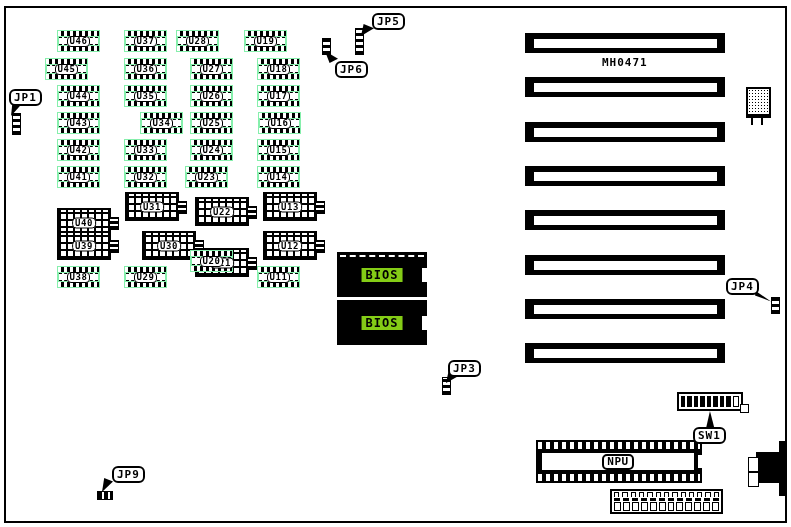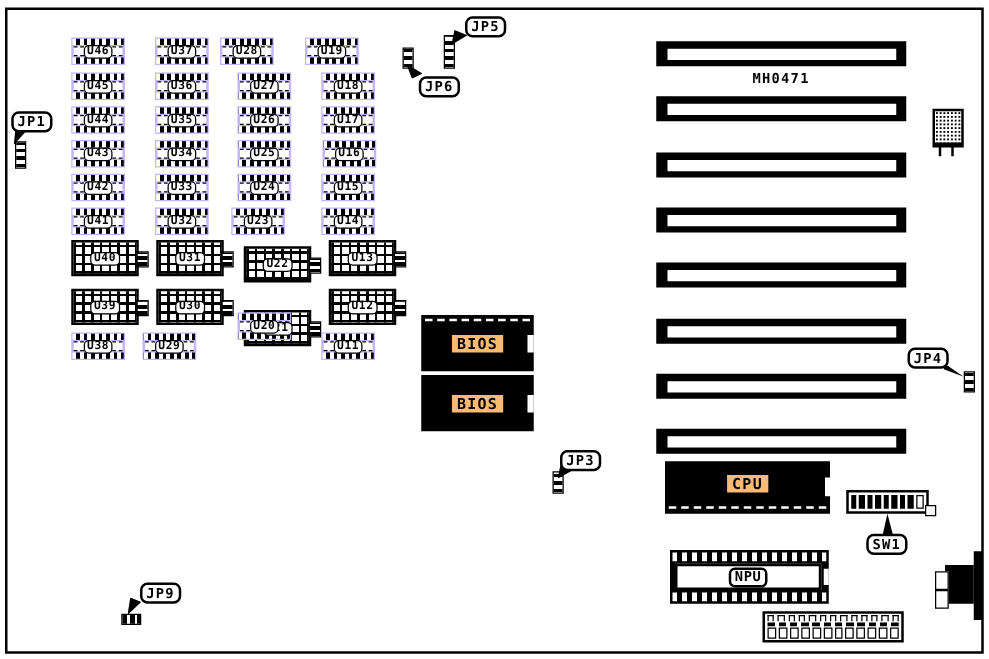--- a/index.html
+++ b/index.html
@@ -1,21 +1,21 @@
 <!DOCTYPE html>
 <html><head>
 <meta charset="utf-8">
 <style>
   html,body{margin:0;padding:0;background:#fff;}
   #stage{position:relative;width:791px;height:527px;background:#fff;
          font-family:"DejaVu Sans Mono",monospace;color:#000;overflow:hidden;}
   
   #board{position:absolute;left:4px;top:6px;width:779px;height:513px;border:2px solid #000;}
   
-  .chip-s{position:absolute;width:43px;height:22px;background:#c4b5fd;}
+  .chip-s{position:absolute;width:43px;height:22px;background:#86efac;}
   .chip-s::before,.chip-s::after{content:"";position:absolute;left:1px;right:1px;height:5px;
       background:repeating-linear-gradient(90deg,#fff 0 3px,#000 3px 6px);}
   .chip-s::before{top:1px}.chip-s::after{bottom:1px}
   .band{position:absolute;left:2px;right:2px;top:7px;bottom:7px;background:#fff;
       border-top:1px dashed #000;border-bottom:1px dashed #000;
       display:flex;align-items:center;justify-content:center;}
   .lbl{font-weight:700;font-size:9px;line-height:9px;letter-spacing:.5px;background:#fff;
       border:1px solid #000;border-radius:4px;padding:0 2px;z-index:2;}
   
   .chip-w{position:absolute;width:54px;height:29px;background:#000;}
@@ -33,27 +33,27 @@
       background:repeating-linear-gradient(0deg,#000 0 3px,#fff 3px 6px);}
   .jmp-h{position:absolute;height:7px;border:1px solid #000;
       background:repeating-linear-gradient(90deg,#000 0 4px,#fff 4px 6px);}
   
   .callout{position:absolute;z-index:6;background:#fff;border:2px solid #000;border-radius:6px;
       padding:0 3px;font-weight:700;font-size:11px;line-height:13px;letter-spacing:1px;}
   .tail{position:absolute;background:#000;z-index:5;}
   
   .blackchip{position:absolute;background:#000;}
   .wlbl{position:absolute;left:50%;top:50%;transform:translate(-50%,-50%);
-      background:#fdba74;color:#000;font-weight:700;font-size:12px;line-height:14px;
+      background:#84cc16;color:#000;font-weight:700;font-size:12px;line-height:14px;
       letter-spacing:1px;padding:0 4px;}
   .dash-top{position:absolute;left:3px;right:3px;top:3px;border-top:2px dashed #fff;}
   .dash-bot{position:absolute;left:3px;right:3px;bottom:4px;border-top:2px dashed #fff;}
   .notch-r{position:absolute;right:0;width:5px;background:#fff;}
   
-  .npu{position:absolute;left:536px;top:440px;width:127px;height:43px;background:#000;}
+  .npu{position:absolute;left:536px;top:440px;width:127px;height:43px;background:#000;padding-left:39px;}
   .npu .pr2{position:absolute;left:2px;right:2px;height:7px;
       background:repeating-linear-gradient(90deg,#fff 0 4px,#000 4px 8px);}
   .npu .pr2.t{top:2px}.npu .pr2.b{bottom:2px}
   .npu .mid{position:absolute;left:4px;right:6px;top:11px;bottom:11px;background:#fff;
       border:2px solid #000;display:flex;align-items:center;justify-content:center;}
   .npu .lbl{font-size:11px;line-height:12px;border:2px solid #000;border-radius:5px;padding:0 3px;}
   .npu .nnotch{position:absolute;right:0;top:15px;width:4px;height:13px;background:#fff;z-index:3;}
   
   .sw1{position:absolute;left:677px;top:392px;width:66px;height:19px;background:#fff;
       border:2px solid #000;display:flex;gap:2px;padding:2px;box-sizing:border-box;}
@@ -84,21 +84,21 @@
 <body>
 
 <div id="stage">
   <div id="board"></div>
 
   <div class="chip-s" style="left:57px;top:30px">
       <span class="band">
         <b class="lbl">U46</b>
       </span>
     </div>
-  <div class="chip-s" style="left:57px;top:58px">
+  <div class="chip-s" style="left:45px;top:58px">
       <span class="band">
         <b class="lbl">U45</b>
       </span>
     </div>
   <div class="chip-s" style="left:57px;top:85px">
       <span class="band">
         <b class="lbl">U44</b>
       </span>
     </div>
   <div class="chip-s" style="left:57px;top:112px">
@@ -109,21 +109,21 @@
   <div class="chip-s" style="left:57px;top:139px">
       <span class="band">
         <b class="lbl">U42</b>
       </span>
     </div>
   <div class="chip-s" style="left:57px;top:166px">
       <span class="band">
         <b class="lbl">U41</b>
       </span>
     </div>
-  <div class="chip-w" style="left:57px;top:192px">
+  <div class="chip-w" style="left:57px;top:208px">
       <b class="lbl">U40</b>
     </div>
   <div class="chip-w" style="left:57px;top:231px">
       <b class="lbl">U39</b>
     </div>
   <div class="chip-s" style="left:57px;top:266px">
       <span class="band">
         <b class="lbl">U38</b>
       </span>
     </div>
@@ -136,42 +136,42 @@
   <div class="chip-s" style="left:124px;top:58px">
       <span class="band">
         <b class="lbl">U36</b>
       </span>
     </div>
   <div class="chip-s" style="left:124px;top:85px">
       <span class="band">
         <b class="lbl">U35</b>
       </span>
     </div>
-  <div class="chip-s" style="left:124px;top:112px">
+  <div class="chip-s" style="left:140px;top:112px">
       <span class="band">
         <b class="lbl">U34</b>
       </span>
     </div>
   <div class="chip-s" style="left:124px;top:139px">
       <span class="band">
         <b class="lbl">U33</b>
       </span>
     </div>
   <div class="chip-s" style="left:124px;top:166px">
       <span class="band">
         <b class="lbl">U32</b>
       </span>
     </div>
   <div class="chip-w" style="left:125px;top:192px">
       <b class="lbl">U31</b>
     </div>
-  <div class="chip-w" style="left:125px;top:231px">
+  <div class="chip-w" style="left:142px;top:231px">
       <b class="lbl">U30</b>
     </div>
-  <div class="chip-s" style="left:114px;top:266px">
+  <div class="chip-s" style="left:124px;top:266px">
       <span class="band">
         <b class="lbl">U29</b>
       </span>
     </div>
 
   <div class="chip-s" style="left:176px;top:30px">
       <span class="band">
         <b class="lbl">U28</b>
       </span>
     </div>
@@ -268,25 +268,20 @@
   <div class="blackchip" style="left:337px;top:252px;width:90px;height:45px">
     <i class="dash-top"></i>
     <i class="notch-r" style="top:16px;height:14px"></i>
     <b class="wlbl">BIOS</b>
   </div>
   <div class="blackchip" style="left:337px;top:300px;width:90px;height:45px">
     <i class="notch-r" style="top:16px;height:14px"></i>
     <b class="wlbl">BIOS</b>
   </div>
 
-  <div class="blackchip" style="left:532px;top:369px;width:132px;height:42px">
-    <i class="dash-bot"></i>
-    <i class="notch-r" style="top:13px;height:15px;width:4px"></i>
-    <b class="wlbl" style="top:42%">CPU</b>
-  </div>
 
   <div class="npu">
     <i class="pr2 t"></i>
     <i class="pr2 b"></i>
     <i class="nnotch"></i>
     <span class="mid">
         <b class="lbl">NPU</b>
       </span>
   </div>
 

